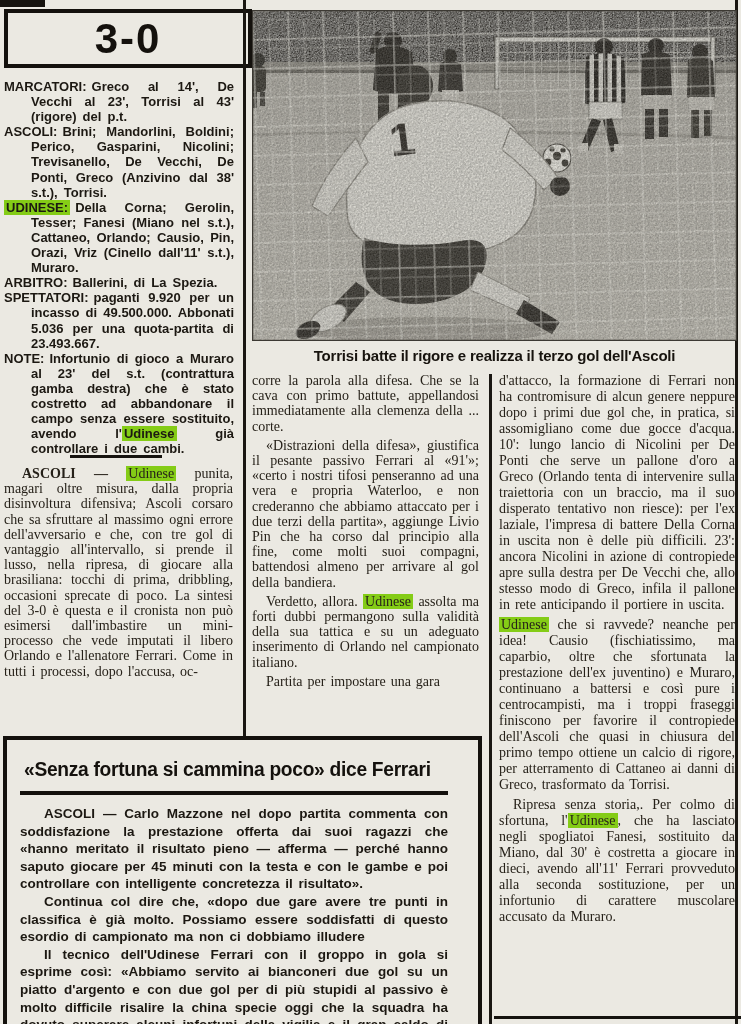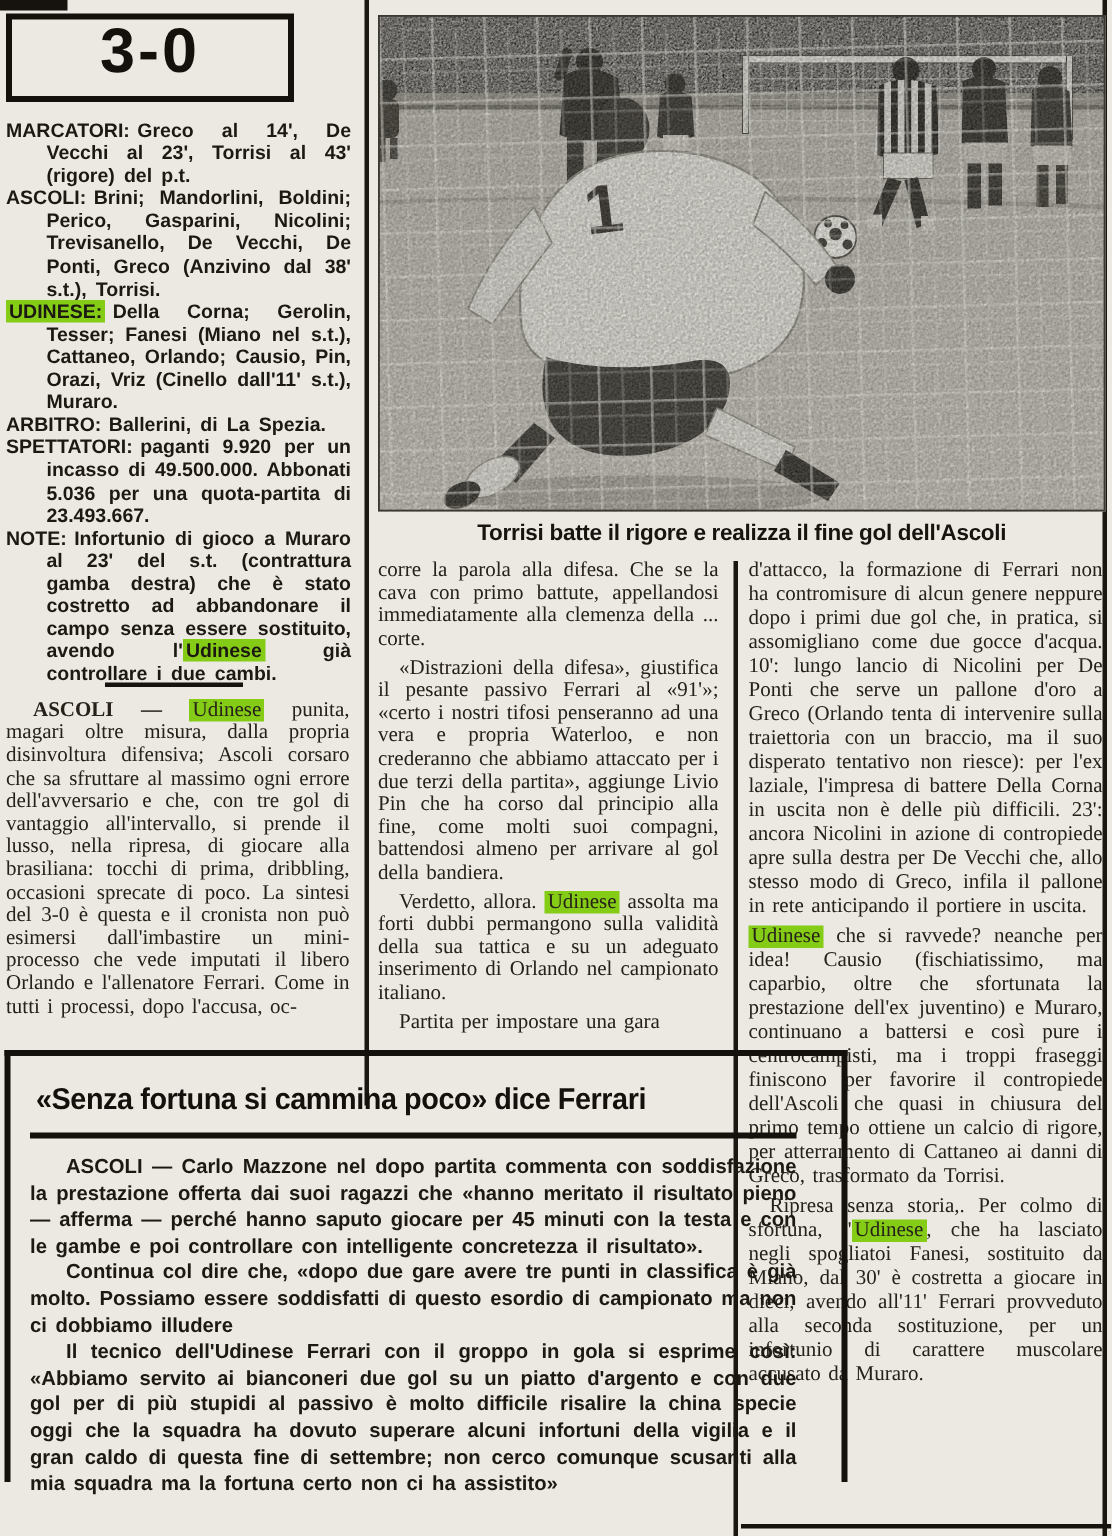--- a/index.html
+++ b/index.html
@@ -9,22 +9,22 @@
   
   .corner-mark{position:absolute;left:0;top:0;width:45px;height:7px;background:#16130f;}
   .vline{position:absolute;background:#1a1712;}
   .vline.v1{left:243px;top:0;width:3px;height:737px;}
   .vline.v2{left:489px;top:374px;width:3px;height:650px;}
   .vline.v3{left:735px;top:0;width:3px;height:1024px;}
   .hline-short{position:absolute;left:70px;top:455px;width:92px;height:3px;background:#16130f;}
   .hline-right-bottom{position:absolute;left:494px;top:1016px;width:247px;height:3px;background:#16130f;}
 
   
-  .score-box{position:absolute;left:4px;top:9px;width:192px;height:59px;border:4px solid #14110d;
-    display:flex;justify-content:center;box-sizing:border-box;background:transparent;}
+  .score-box{position:absolute;left:4px;top:9px;width:248px;height:59px;border:4px solid #14110d;
+    display:flex;align-items:center;justify-content:center;box-sizing:border-box;background:transparent;}
   .score{font:bold 42px/1 "Liberation Sans",sans-serif;letter-spacing:2px;color:#14110d;}
 
   
   .stats{position:absolute;left:4px;top:79px;width:230px;
     font:bold 13px/15.1px "Liberation Sans",sans-serif;color:#1c1812;text-align:justify;word-spacing:2.5px;}
   .stat{padding-left:27px;text-indent:-27px;margin:0 0 0 0;}
   .stat .stat-label{margin-right:5px;}
 
   
   .hl{background:#84cc16;padding:0 2px;}
@@ -39,21 +39,21 @@
   .mid-col p.cont,.right-col p.cont{text-indent:0;}
   .mid-col p.ind,.right-col p.ind{text-indent:14px;}
 
   
   .photo{position:absolute;left:252px;top:10px;width:485px;height:331px;background:#b3b0a7;}
   .photo svg{display:block;}
   .caption{position:absolute;left:252px;top:345px;width:485px;text-align:center;
     font:bold 15px/22px "Liberation Sans",sans-serif;letter-spacing:-0.2px;color:#17130e;white-space:nowrap;}
 
   
-  .bottom-box{position:absolute;left:3px;top:700px;width:562px;height:288px;box-sizing:border-box;
+  .bottom-box{position:absolute;left:3px;top:736px;width:479px;height:288px;box-sizing:border-box;
     border:4px solid #14110d;border-bottom:none;padding:14px 30px 0 13px;background:transparent;}
   .box-headline{font:bold 20px/26px "Liberation Sans",sans-serif;color:#14110d;white-space:nowrap;
     letter-spacing:-0.3px;transform:scaleX(0.96);transform-origin:left center;margin:2px 0 0 4px;}
   .box-rule{height:4px;background:#14110d;margin:9px 0 10px 0;}
   .box-body{font:bold 13.5px/17.6px "Liberation Sans",sans-serif;color:#1c1812;text-align:justify;word-spacing:2px;}
   .box-body p{margin:0;text-indent:24px;}
 </style>
 </head>
 <body>
 
@@ -203,21 +203,21 @@
 
       <rect x="0" y="0" width="485" height="331" fill="url(#net)" opacity="0.55"></rect>
       <rect x="0" y="0" width="485" height="331" fill="url(#net)" opacity="0.25" transform="translate(16,9)"></rect>
 
       <rect x="0" y="0" width="485" height="331" filter="url(#noiseB)" opacity="0.28"></rect>
       <rect x="0" y="0" width="485" height="331" filter="url(#noiseW)" opacity="0.18"></rect>
       <rect x="0.5" y="0.5" width="484" height="330" fill="none" stroke="#3c3933" stroke-width="1.5"></rect>
     </svg>
   </div>
 
-  <div class="caption">Torrisi batte il rigore e realizza il fine gol dell'Ascoli</div>
+  <div class="caption">Torrisi batte il rigore e realizza il terzo gol dell'Ascoli</div>
 
   <div class="mid-col serifcol">
     <p class="cont">corre la parola alla difesa. Che se la cava con primo battute, appellandosi immediatamente alla clemenza della ... corte.</p>
     <p class="ind">«Distrazioni della difesa», giustifica il pesante passivo Ferrari al «91'»; «certo i nostri tifosi penseranno ad una vera e propria Waterloo, e non crederanno che abbiamo attaccato per i due terzi della partita», aggiunge Livio Pin che ha corso dal principio alla fine, come molti suoi compagni, battendosi almeno per arrivare al gol della bandiera.</p>
     <p class="ind"><span>Verdetto, allora. </span><span class="hl">Udinese</span><span> assolta ma forti dubbi permangono sulla validità della sua tattica e su un adeguato inserimento di Orlando nel campionato italiano.</span></p>
     <p class="ind">Partita per impostare una gara</p>
   </div>
 
   <div class="right-col serifcol">
     <p class="cont">d'attacco, la formazione di Ferrari non ha contromisure di alcun genere neppure dopo i primi due gol che, in pratica, si assomigliano come due gocce d'acqua. 10': lungo lancio di Nicolini per De Ponti che serve un pallone d'oro a Greco (Orlando tenta di intervenire sulla traiettoria con un braccio, ma il suo disperato tentativo non riesce): per l'ex laziale, l'impresa di battere Della Corna in uscita non è delle più difficili. 23': ancora Nicolini in azione di contropiede apre sulla destra per De Vecchi che, allo stesso modo di Greco, infila il pallone in rete anticipando il portiere in uscita.</p>

